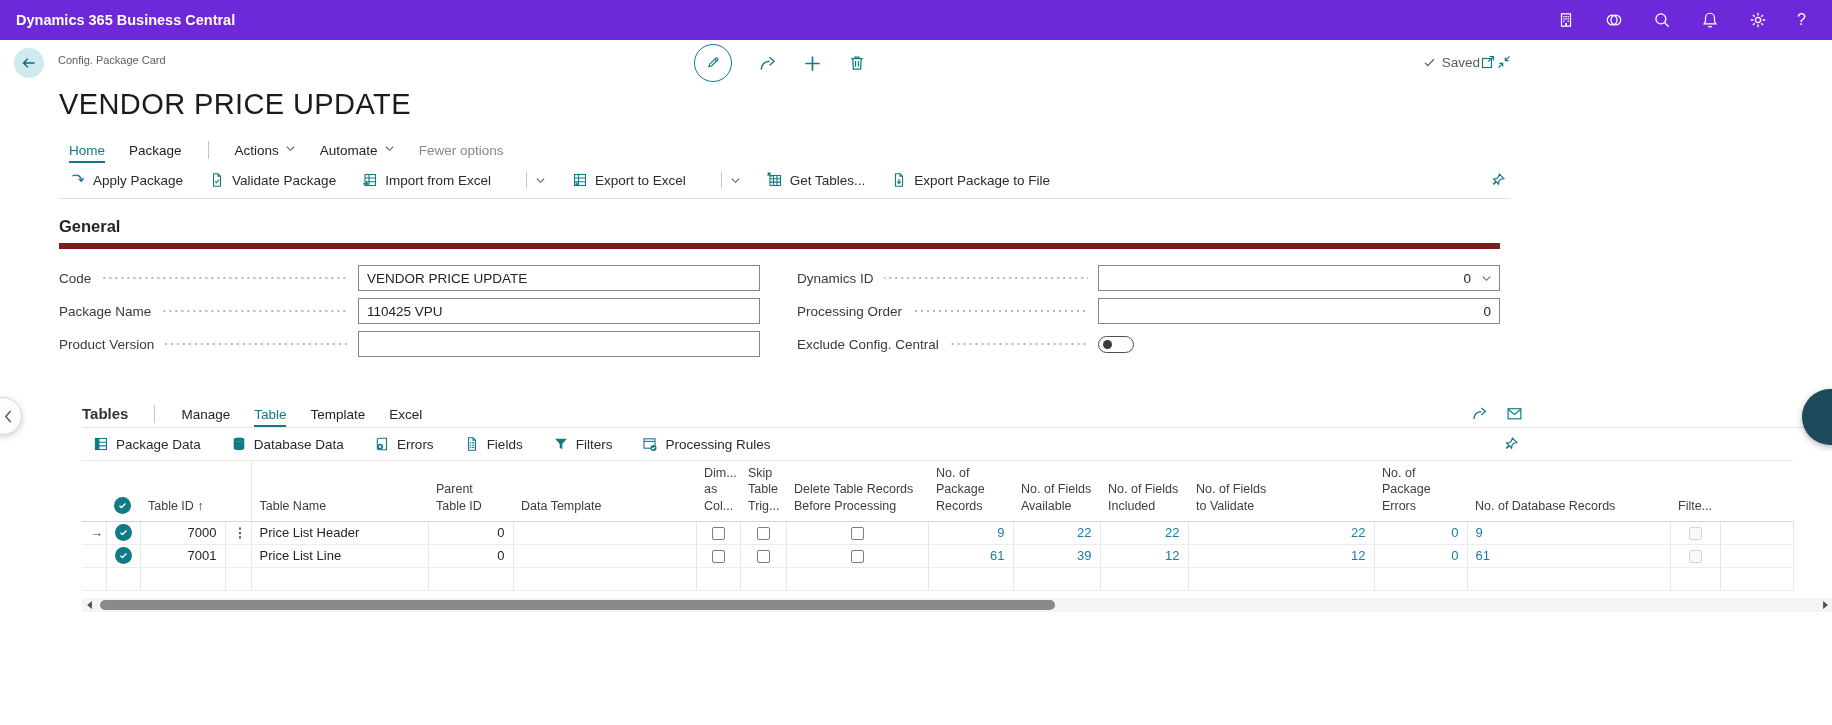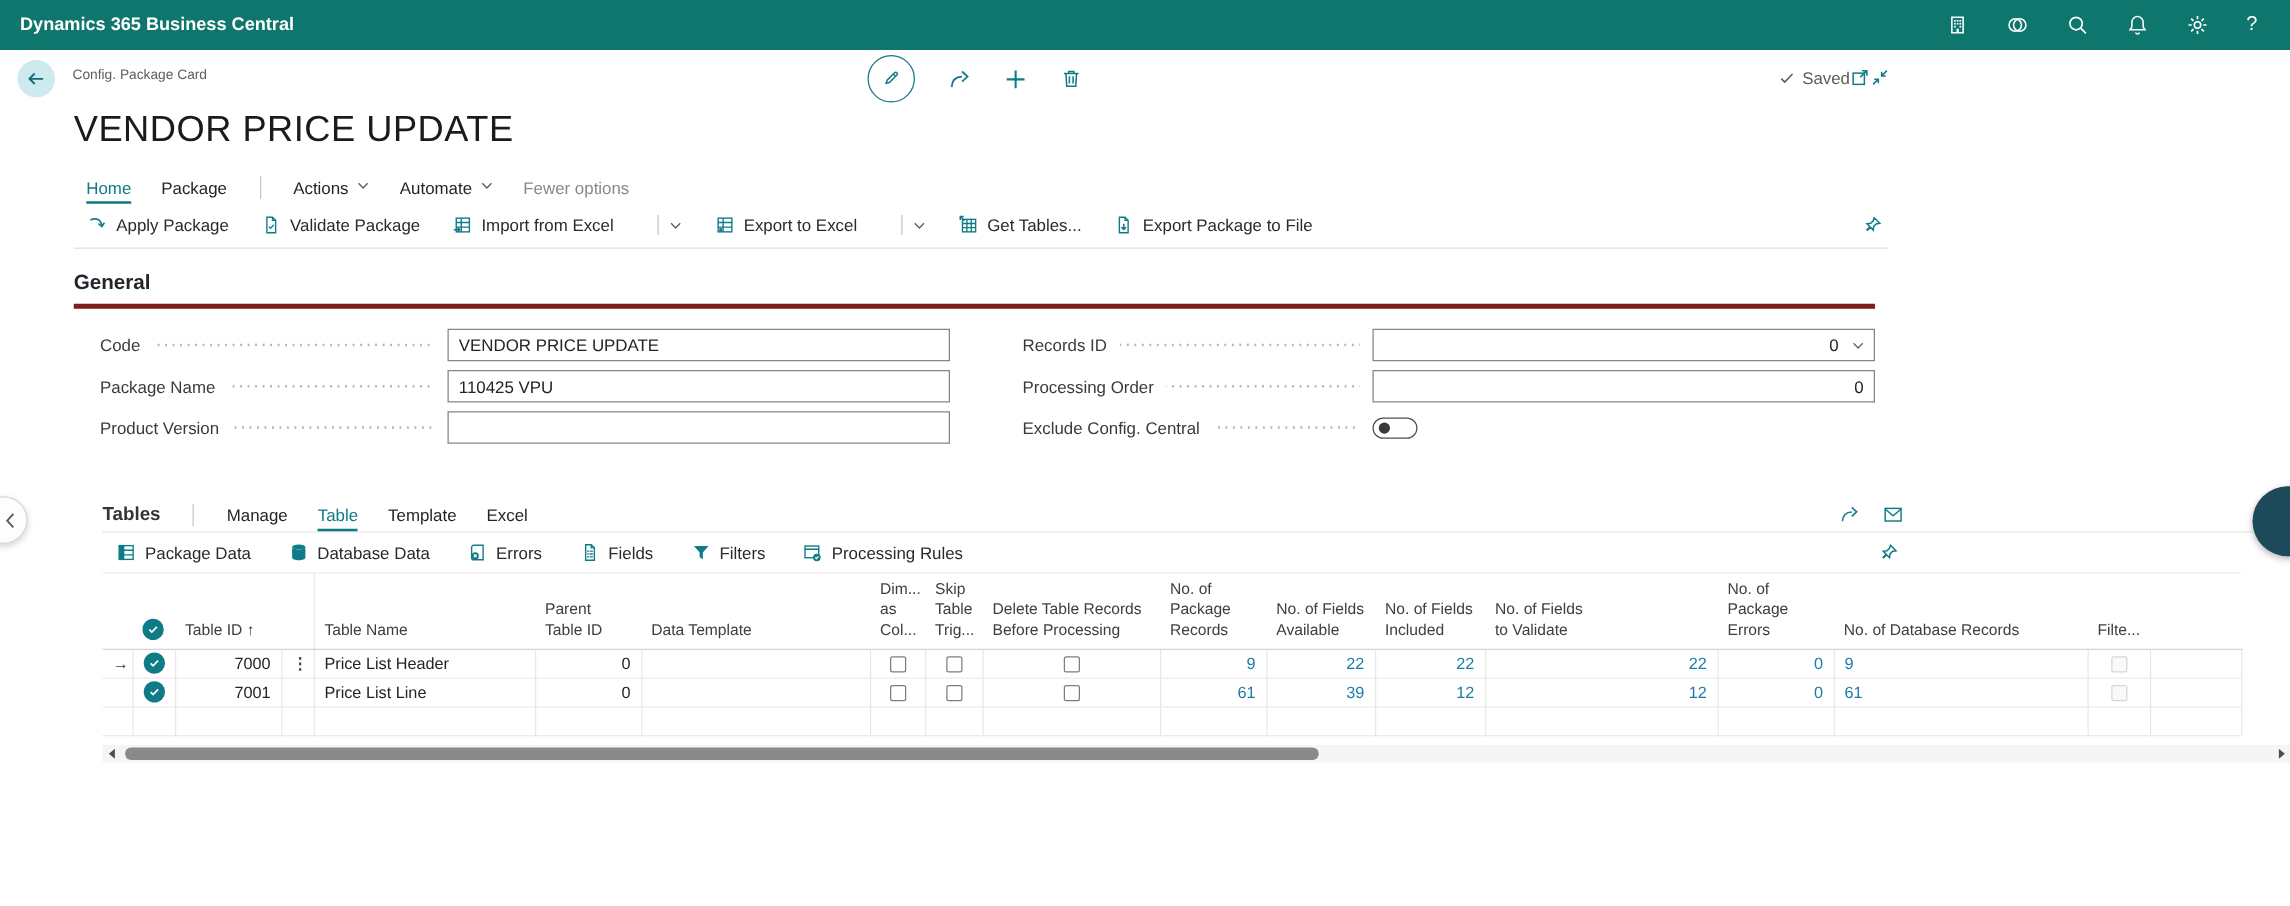--- a/index.html
+++ b/index.html
@@ -5,21 +5,21 @@
   * { box-sizing: border-box; }
   html,body { margin:0; padding:0; }
   body {
     width:1832px; height:725px; overflow:hidden; position:relative;
     background:#fff; color:#252423;
     font-family:"Liberation Sans", sans-serif;
   }
   svg { display:block; }
 
   
-  .topbar { height:40px; background:#0f766e; display:flex; align-items:center; padding:0 26px 0 16px; }
+  .topbar { height:40px; background:#6d28d9; display:flex; align-items:center; padding:0 26px 0 16px; }
   .topbar .app { color:#fff; font-weight:700; font-size:14.5px; }
   .ticons { margin-left:auto; display:flex; align-items:center; gap:30px; color:#fff; }
   .help-glyph { font-size:16px; color:#fff; font-weight:400; }
 
   
   .header-row { position:relative; height:34px; margin-top:10px; }
   .back-btn { position:absolute; left:14px; top:-2px; width:30px; height:30px; border-radius:50%;
     background:#cdeaee; display:flex; align-items:center; justify-content:center; color:#13687a; cursor:pointer; }
   .caption { position:absolute; left:58px; top:4px; font-size:11px; color:#605e5c; }
   .center-actions { position:absolute; left:780px; transform:translateX(-50%); top:-6px;
@@ -45,24 +45,24 @@
     display:flex; align-items:center; gap:26px; padding:9px 0 10px 11px;
     border-bottom:1px solid #e1dfdd; font-size:13.5px; }
   .ract { display:flex; align-items:center; gap:7px; color:#2b2a29; cursor:pointer; }
   .ract .ic { color:#0f7b87; }
   .split-divider { width:1px; height:16px; background:#c8c6c4; margin-left:9px; }
   .drop { color:#605e5c; margin-left:4px; cursor:pointer; }
   .pin-btn { position:absolute; right:4px; color:#0f7b87; cursor:pointer; }
 
   
   .general { margin:18px 0 0 59px; width:1441px; }
-  .sec-title { font-size:16.5px; font-weight:600; color:#22262a; padding-bottom:7px; border-bottom:4px solid #7f1d1d; }
+  .sec-title { font-size:16.5px; font-weight:600; color:#22262a; padding-bottom:7px; border-bottom:6px solid #7f1d1d; }
   .fields { display:grid; grid-template-columns:701px 703px; column-gap:37px; margin-top:16px; }
   .fcol { display:flex; flex-direction:column; gap:7px; }
-  .frow { display:flex; align-items:center; height:26px; font-size:13.5px; color:#3b3a39;margin-left:21px; }
+  .frow { display:flex; align-items:center; height:26px; font-size:13.5px; color:#3b3a39; }
   .leader { flex:1; height:2px; margin:0 10px;
     background-image:radial-gradient(circle,#b8b6b2 0.9px,transparent 1px);
     background-size:6px 2px; background-position:center; }
   .bc-input { width:402px; height:26px; border:1px solid #868584; font-size:13.5px; padding:0 8px;
     color:#252423; background:#fff; font-family:inherit; }
   .num { text-align:right; }
   .lookup { position:relative; width:402px; }
   .lookup .bc-input { width:100%; padding-right:28px; }
   .lookup .chevpos { position:absolute; right:8px; top:8px; color:#5a6b6e; cursor:pointer; }
   .value-cell { width:402px; display:flex; align-items:center; }
@@ -336,21 +336,21 @@
         <input class="bc-input" value="110425 VPU" style="">
       </div>
       <div class="frow">
         <span>Product Version</span>
         <span class="leader"></span>
         <input class="bc-input" value="" style="">
       </div>
     </div>
     <div class="fcol">
       <div class="frow">
-        <span>Records ID</span>
+        <span>Dynamics ID</span>
         <span class="leader"></span>
         <span class="lookup">
           <input class="bc-input num" value="0" style="">
           <span class="chevpos">
               <svg width="11" height="11" viewBox="0 0 12 12" fill="none" stroke="currentColor" stroke-width="1.2">
                 <path d="M2 4l4 4 4-4"></path>
               </svg>
             </span>
         </span>
       </div>

